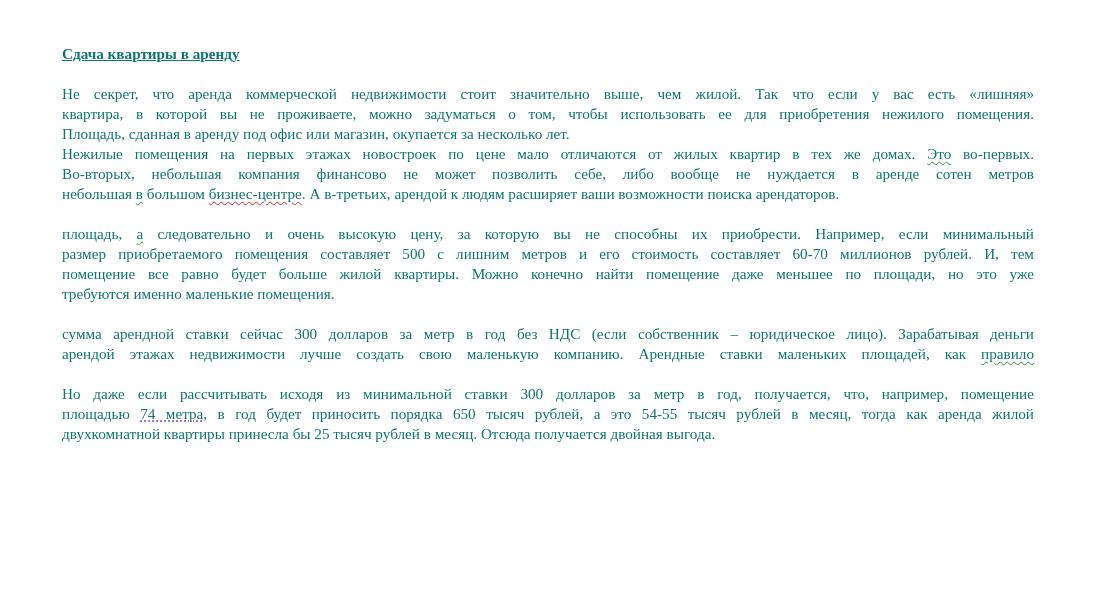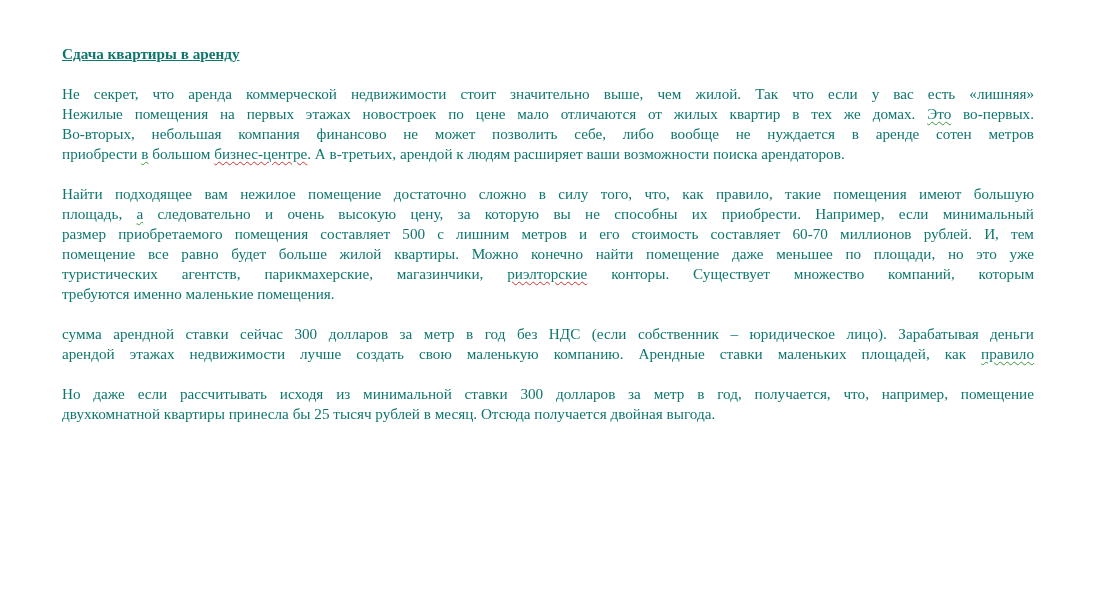--- a/index.html
+++ b/index.html
@@ -21,39 +21,40 @@
   .dotted-purple { text-decoration: underline dotted #8a4fc0; text-underline-offset: 2px; }
 </style>
 </head>
 <body>
 
 <div class="doc">
   <div class="title">Сдача квартиры в аренду</div>
 
   <p>
     <span class="line">Не секрет, что аренда коммерческой недвижимости стоит значительно выше, чем жилой. Так что если у вас есть «лишняя»</span>
+    <span class="line">квартира, в которой вы не проживаете, можно задуматься о том, чтобы использовать ее для приобретения нежилого помещения.</span>
+    <span class="line last">Площадь, сданная в аренду под офис или магазин, окупается за несколько лет.</span>
   </p>
 
   <p style="margin-top:-20px;">
     <span class="line"><span>Нежилые помещения на первых этажах новостроек по цене мало отличаются от жилых  квартир в тех же домах. </span><span class="squig-green">Это</span><span> во-первых.</span></span>
     <span class="line">Во-вторых, небольшая компания финансово не может позволить себе, либо вообще не нуждается в аренде сотен метров</span>
-    <span class="line last"><span>приобрести </span><span class="squig-green">в</span><span> большом </span><span class="squig-red">бизнес-центре</span><span>.  А в-третьих, арендой к людям расширяет ваши возможности поиска арендаторов.</span></span>
+    <span class="line last"><span>небольшая </span><span class="squig-green">в</span><span> большом </span><span class="squig-red">бизнес-центре</span><span>.  А в-третьих, арендой к людям расширяет ваши возможности поиска арендаторов.</span></span>
   </p>
 
   <p>
-    <span class="line">Найти подходящее вам нежилое помещение достаточно сложно в силу того, что, как правило, такие помещения имеют большую</span>
     <span class="line"><span>площадь, </span><span class="squig-green">а</span><span> следовательно и очень высокую цену, за которую вы не способны их приобрести. Например, если минимальный</span></span>
     <span class="line">размер приобретаемого помещения составляет 500 с лишним метров и его стоимость составляет 60-70 миллионов рублей. И, тем</span>
     <span class="line">помещение все равно будет больше жилой квартиры. Можно конечно найти помещение даже меньшее по площади, но это уже</span>
-    <span class="line"><span>туристических агентств, парикмахерские, магазинчики, </span><span class="squig-red">риэлторские</span><span> конторы. Существует множество компаний, которым</span></span>
     <span class="line last">требуются именно маленькие помещения.</span>
   </p>
 
   <p>
     <span class="line">сумма арендной ставки сейчас 300 долларов за метр в год без НДС  (если собственник – юридическое лицо). Зарабатывая деньги</span>
     <span class="line"><span>арендой этажах недвижимости лучше создать свою маленькую компанию. Арендные ставки маленьких площадей, как </span><span class="squig-green">правило</span></span>
   </p>
 
   <p>
     <span class="line">Но даже если рассчитывать исходя из минимальной ставки 300 долларов за метр в год, получается, что, например, помещение</span>
+    <span class="line"><span>площадью </span><span class="dotted-purple">74 метра</span><span>,  в год будет приносить порядка 650 тысяч рублей, а это 54-55 тысяч рублей в месяц, тогда как аренда жилой</span></span>
     <span class="line last">двухкомнатной квартиры принесла бы 25 тысяч рублей в месяц. Отсюда получается  двойная выгода.</span>
   </p>
 </div>
 
 </body></html>

